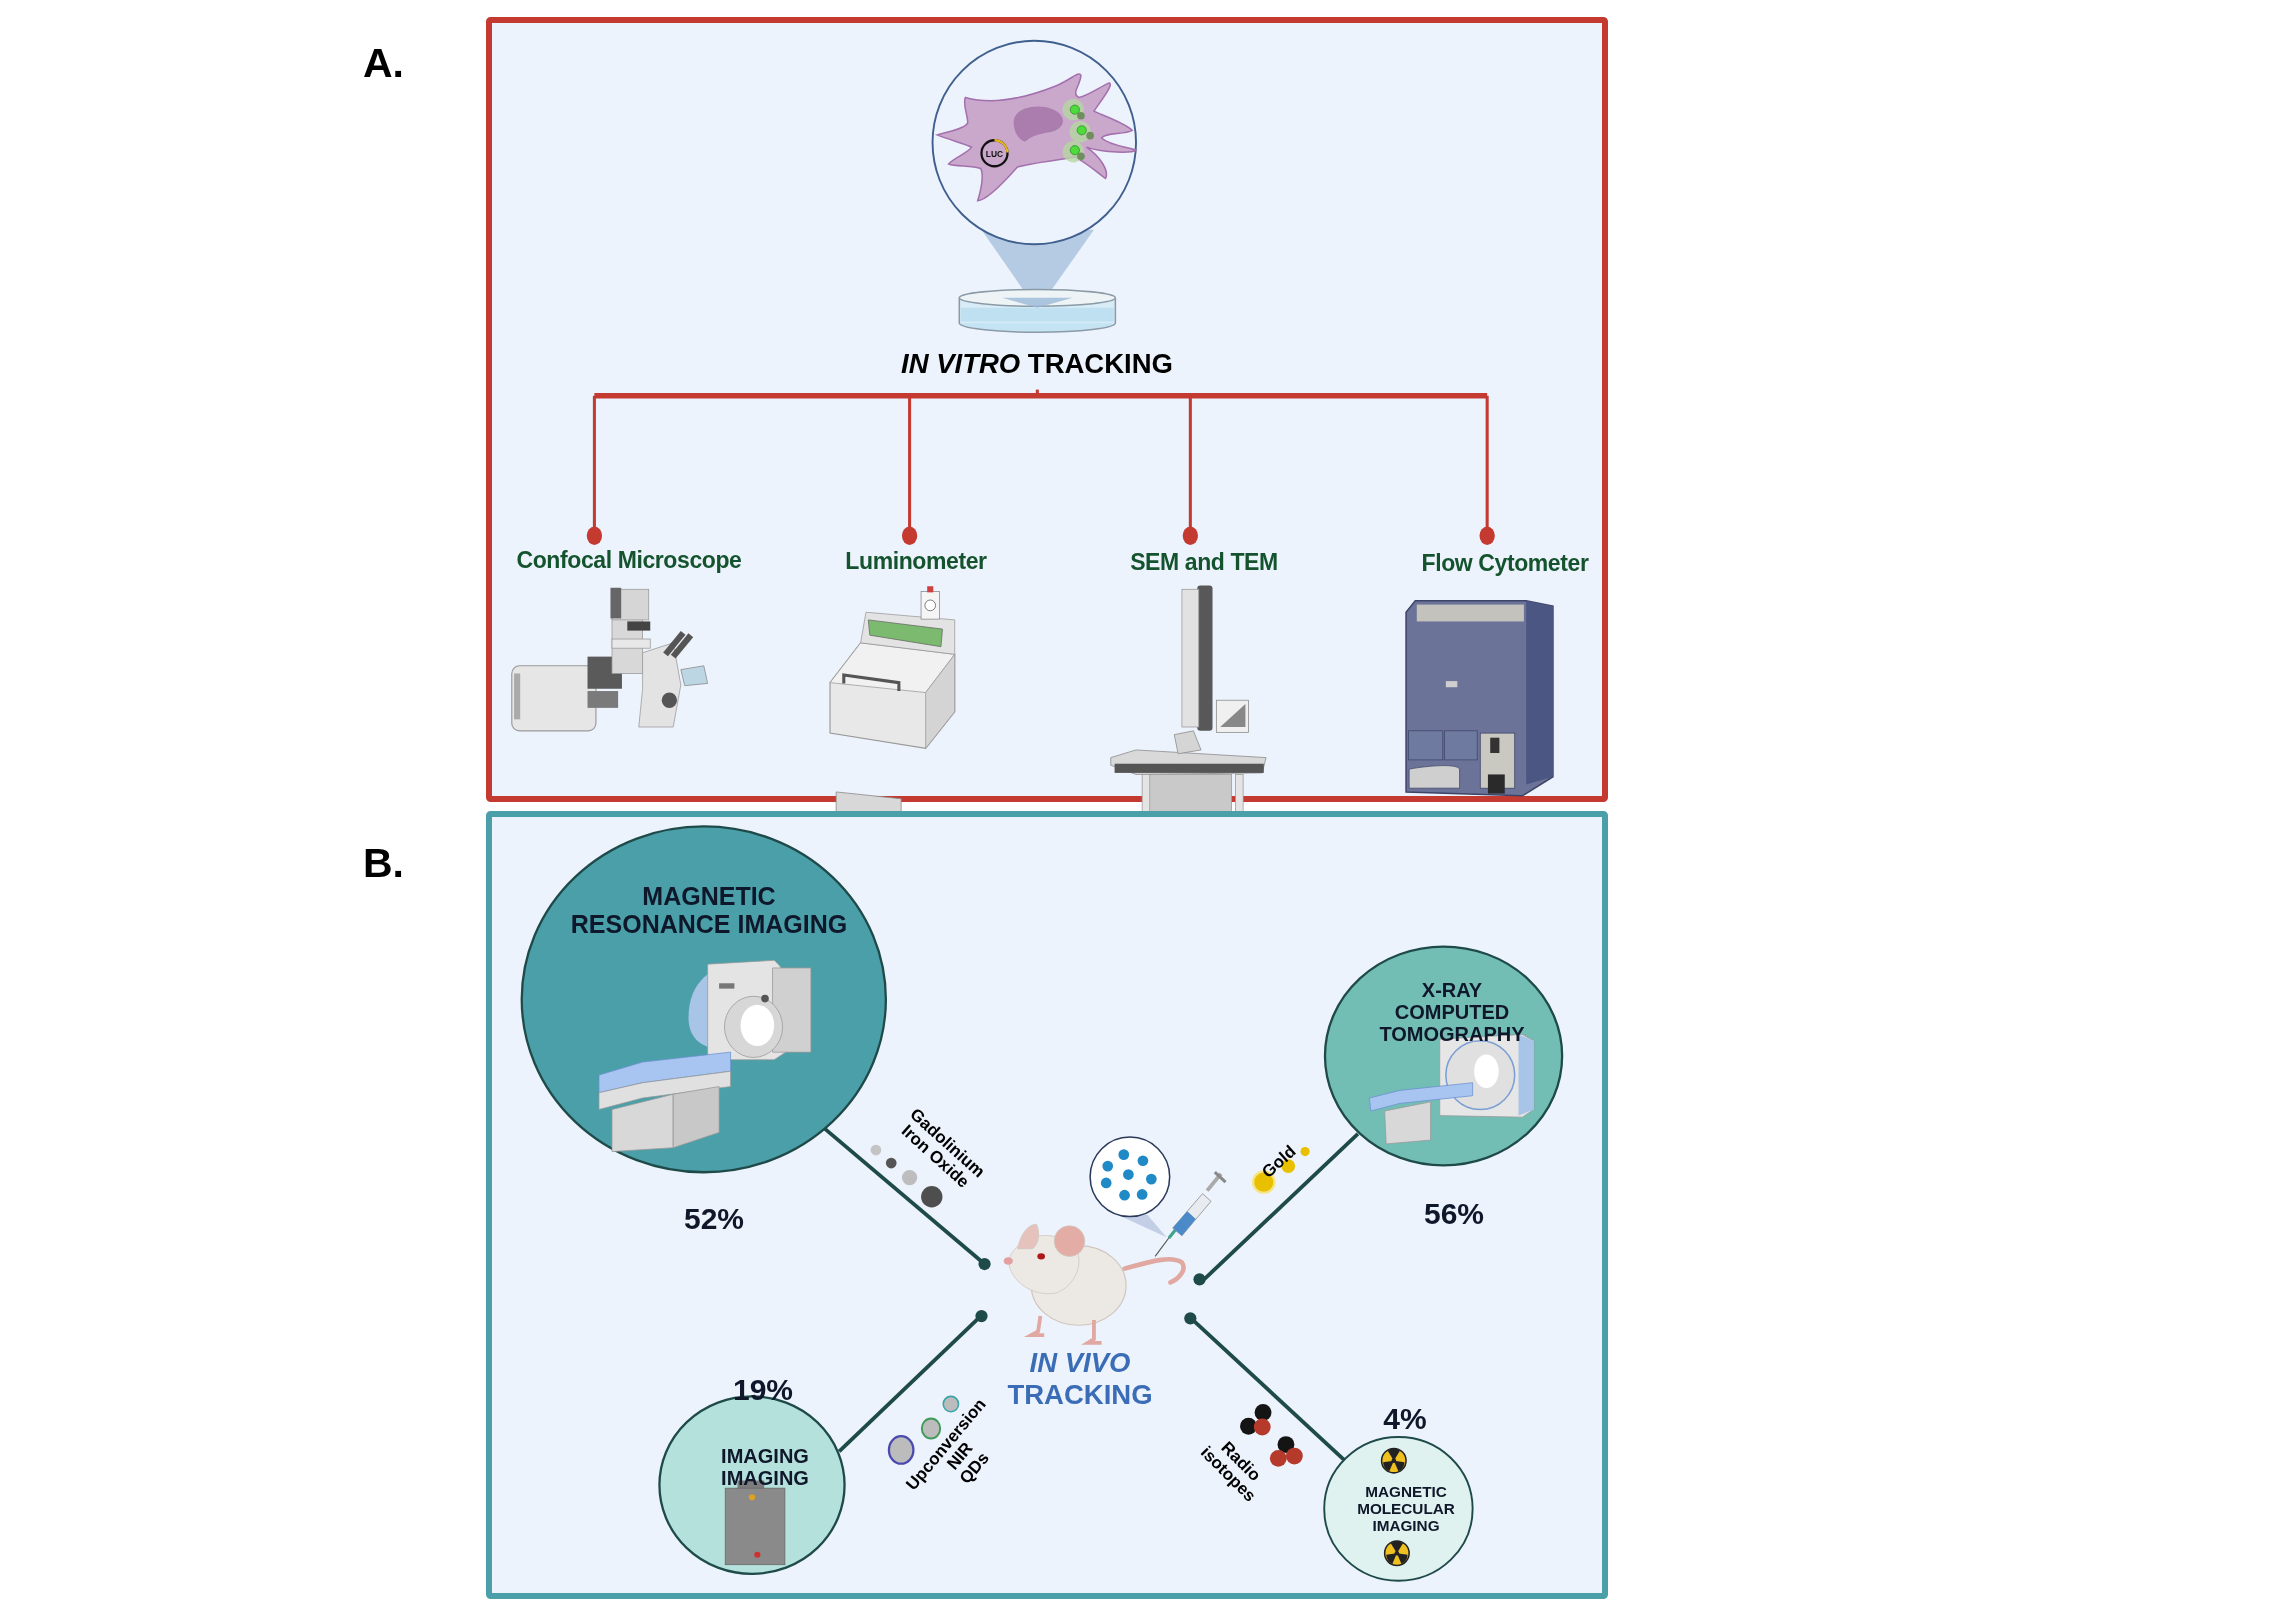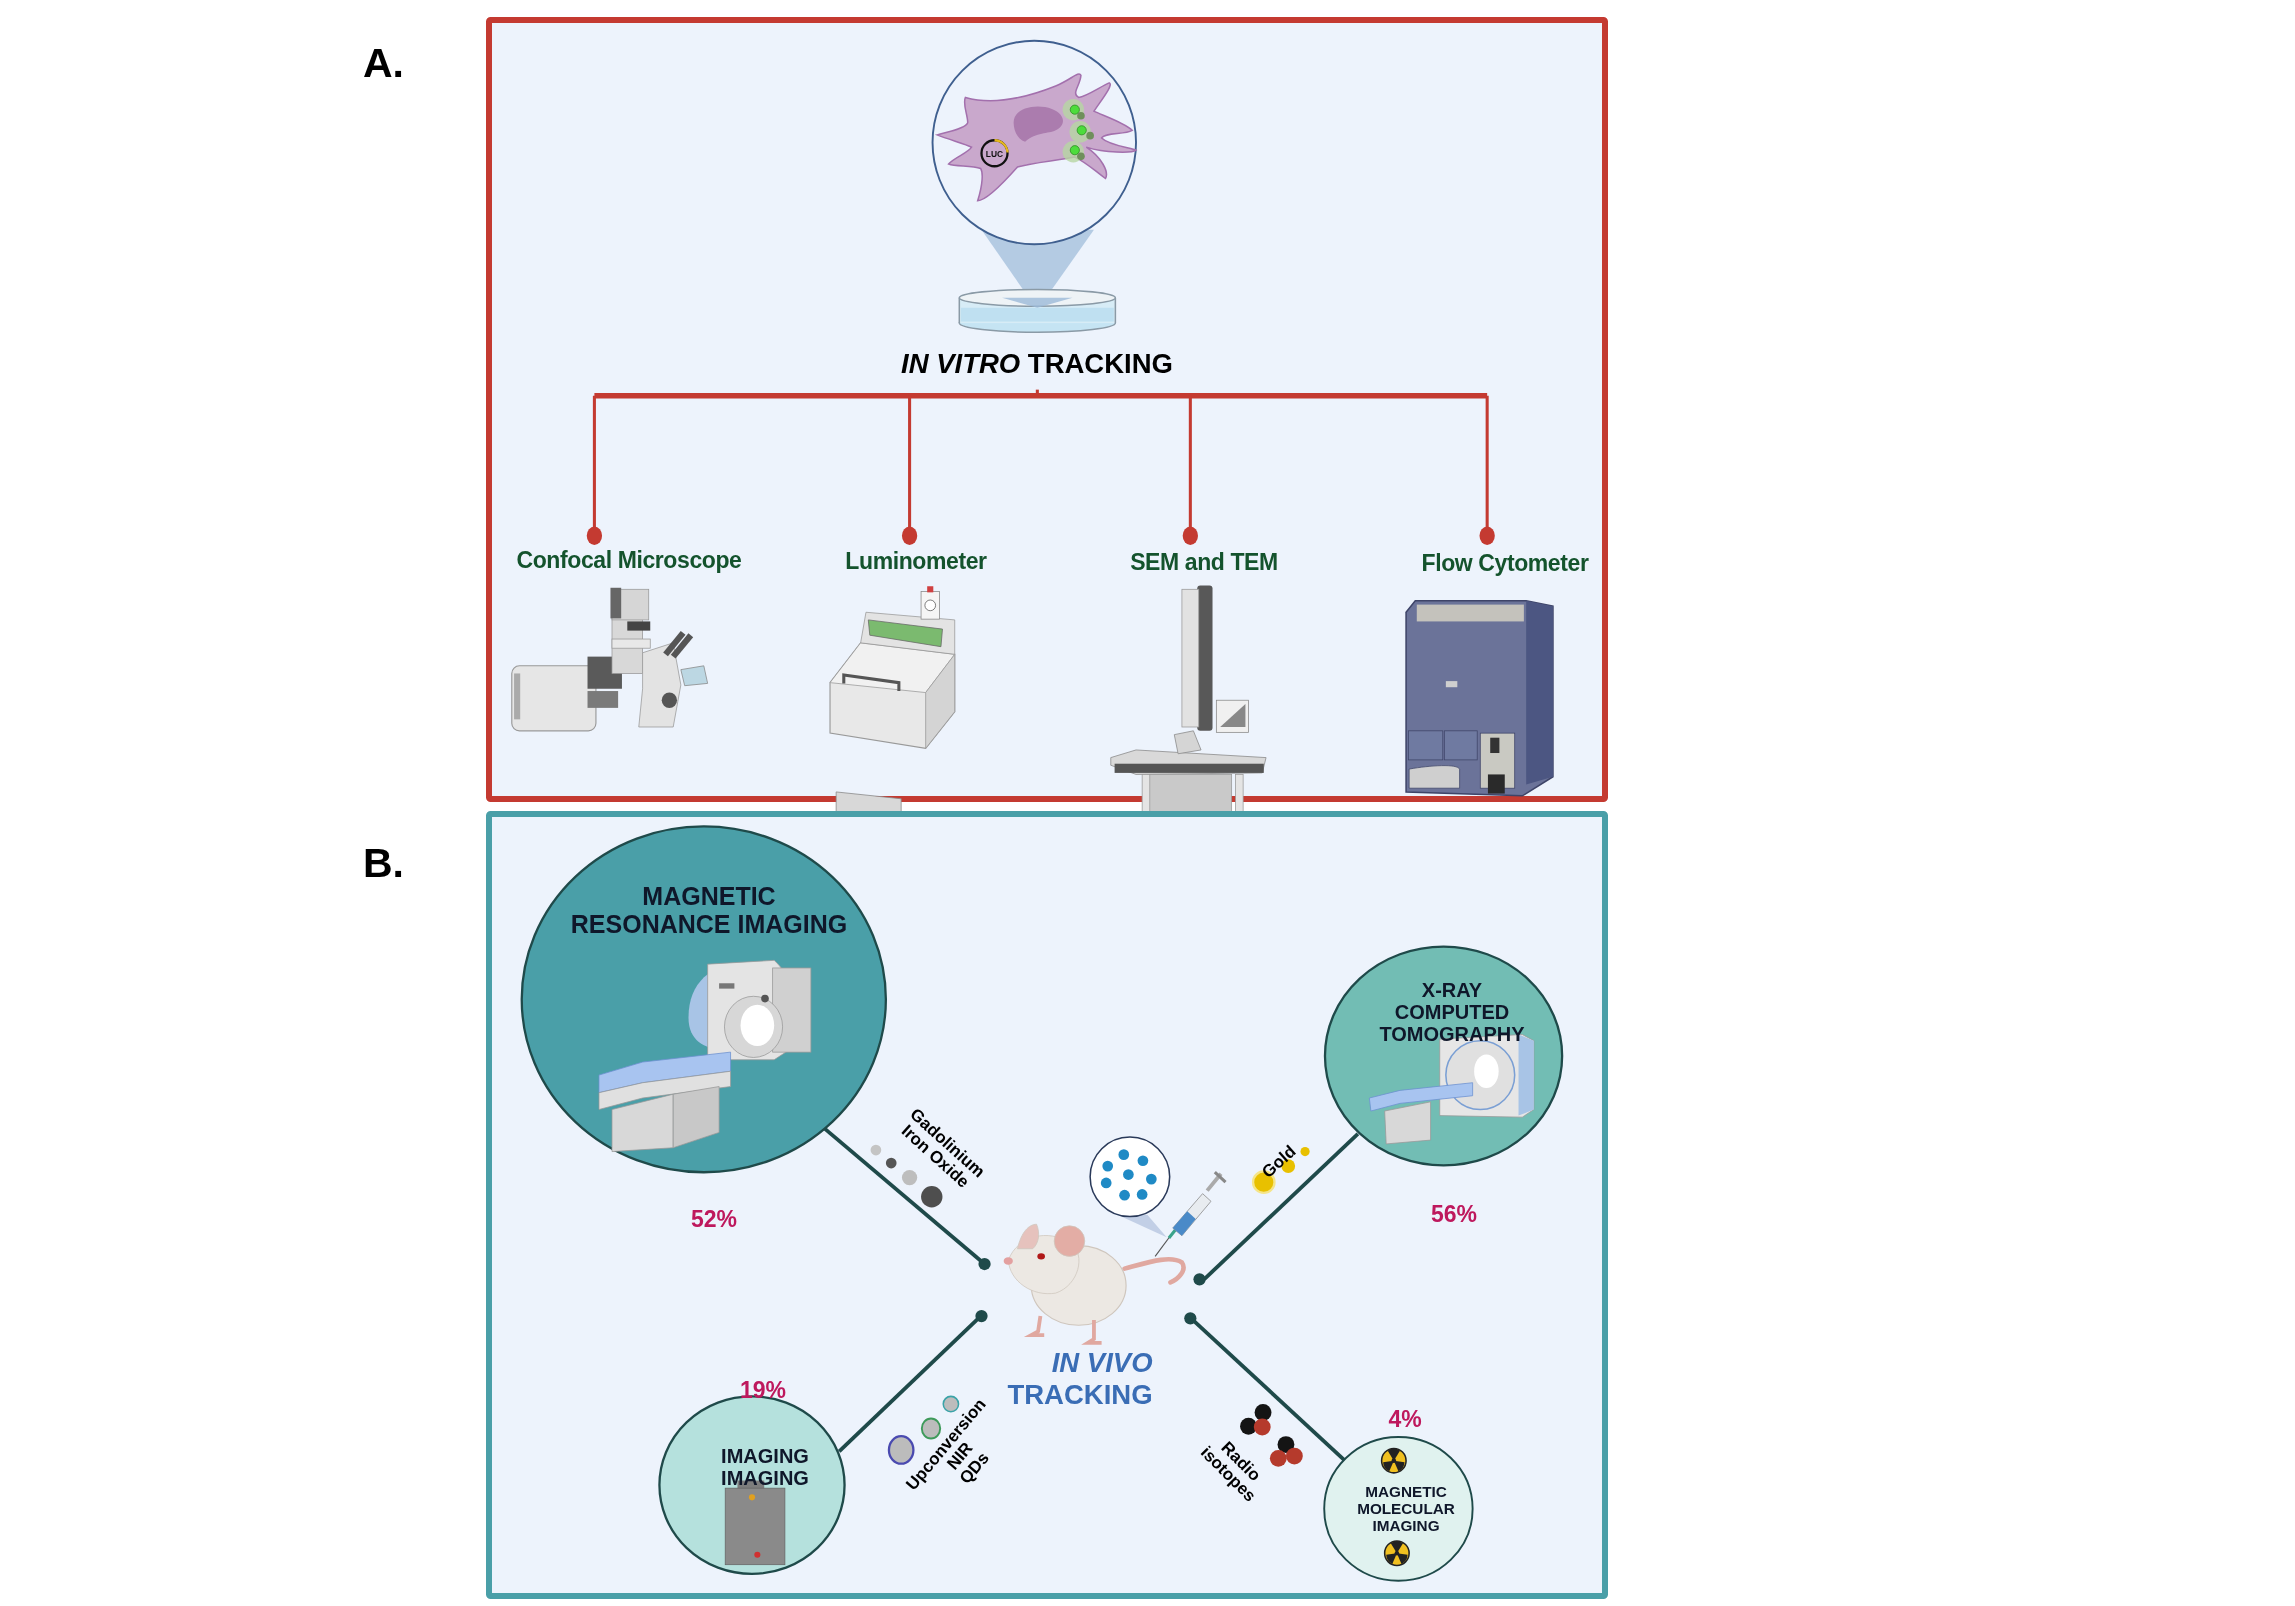--- a/index.html
+++ b/index.html
@@ -9,21 +9,21 @@
   .panel { position:absolute; box-sizing:border-box; border-radius:4.6px; background:#edf3fc; }
   #panel-a { left:486px; top:17px; width:1122px; height:785px; border:6.1px solid #c43a31; }
   #panel-b { left:486px; top:811px; width:1122px; height:788px; border:6.1px solid #4a9fa8; }
   svg.layer { position:absolute; left:0; top:0; width:2295px; height:1607px; overflow:visible; }
   .t { position:absolute; white-space:nowrap; font-weight:bold; text-align:center; transform:translate(-50%,-50%); font-family:"Liberation Sans", sans-serif; }
   .inst-label { font-size:23px; color:#14532d; letter-spacing:-0.4px; }
   .invitro { font-size:27.5px; color:#000000; }
   .invitro i { font-style:italic; }
   .invivo { font-size:27.5px; color:#3a6db5; line-height:32px; }
   .invivo i { font-style:italic; }
-  .pct { font-size:23px; color:#be185d; }
+  .pct { font-size:30px; color:#0f172a; }
   .modality { color:#0f172a; line-height:1.1; }
   .agent { position:absolute; font-weight:bold; color:#000; white-space:nowrap; font-size:17px; line-height:18.4px; text-align:center; transform-origin:center center; font-family:"Liberation Sans", sans-serif; }
 </style>
 </head>
 <body>
 
 <div class="panel-label" style="left:363px; top:40px;">A.</div>
 <div id="panel-a" class="panel"></div>
 
 <svg class="layer" viewBox="0 0 3000 2100">
@@ -310,17 +310,17 @@
 <div class="agent" style="left:904px; top:1429px; transform:rotate(-50deg);">
   <div>Upconversion</div>
   <div>NIR</div>
   <div>QDs</div>
 </div>
 <div class="agent" style="left:1199px; top:1450px; transform:rotate(45deg);">
   <div>Radio</div>
   <div>isotopes</div>
 </div>
 
-<div class="t invivo" style="left:1080px; top:1379px;text-align:right;">
+<div class="t invivo" style="left:1080px; top:1379px;">
   <div><i>IN VIVO</i></div>
   <div>TRACKING</div>
 </div>
 
 
 </body></html>

